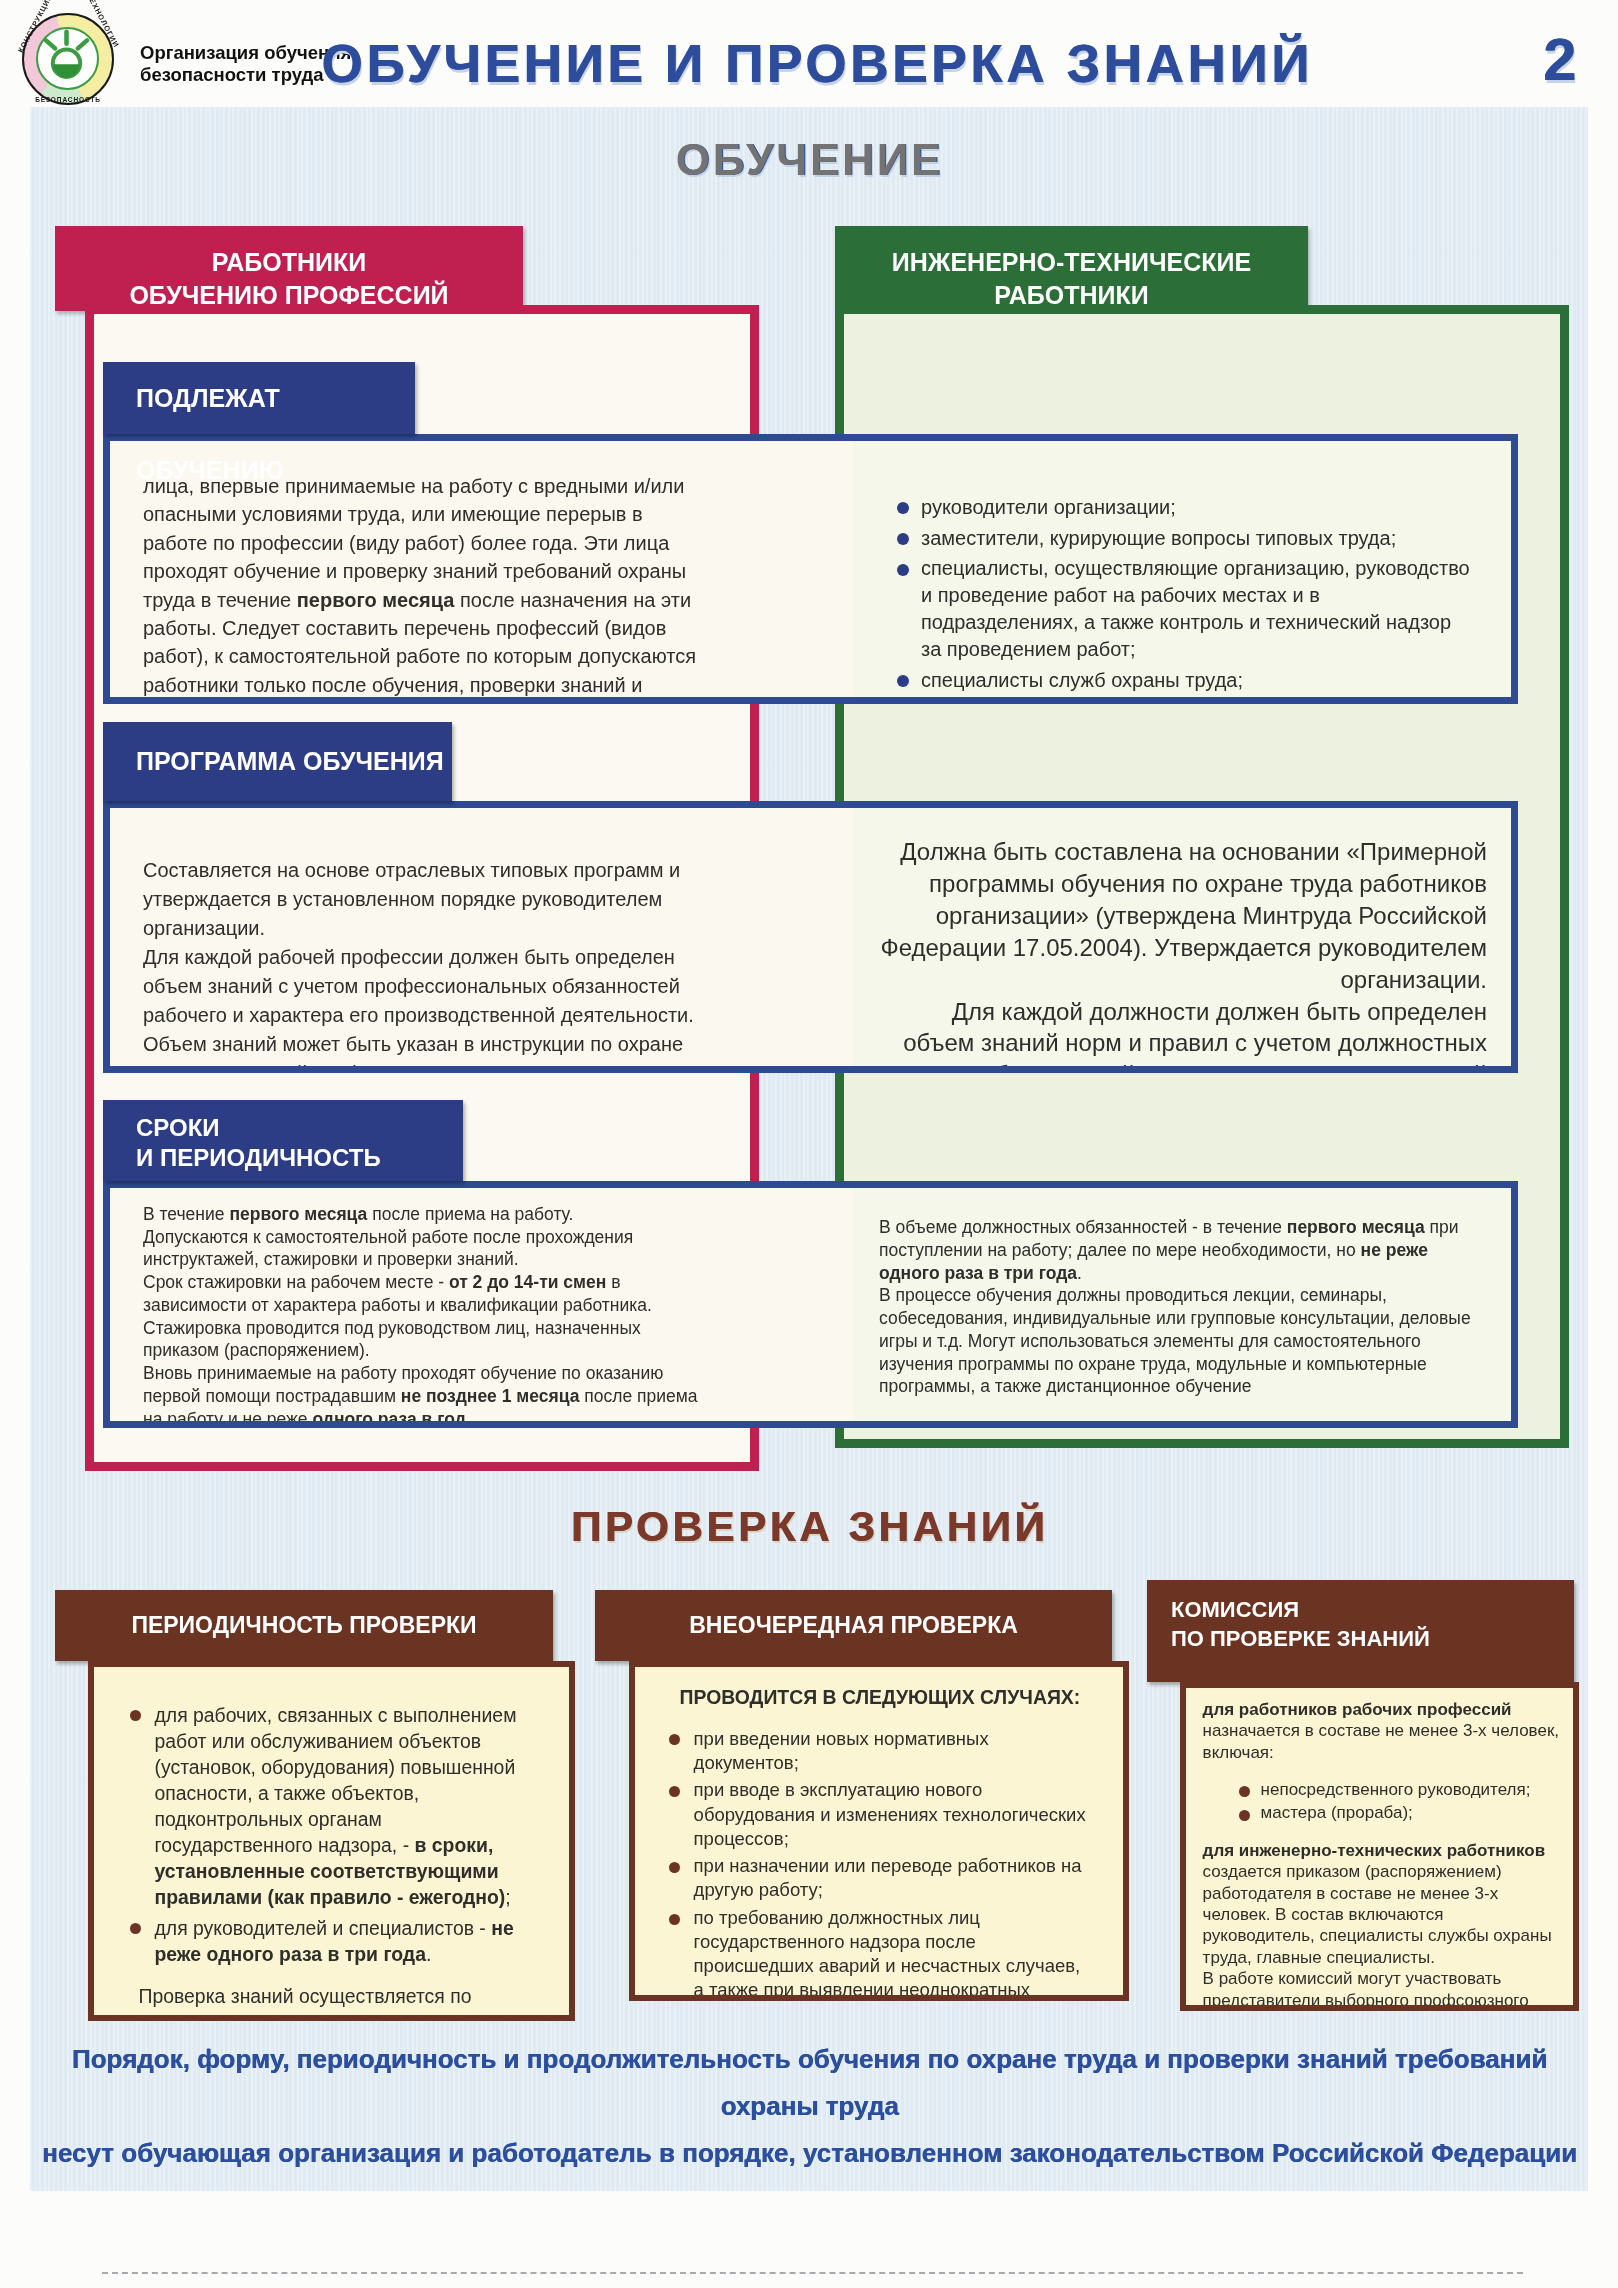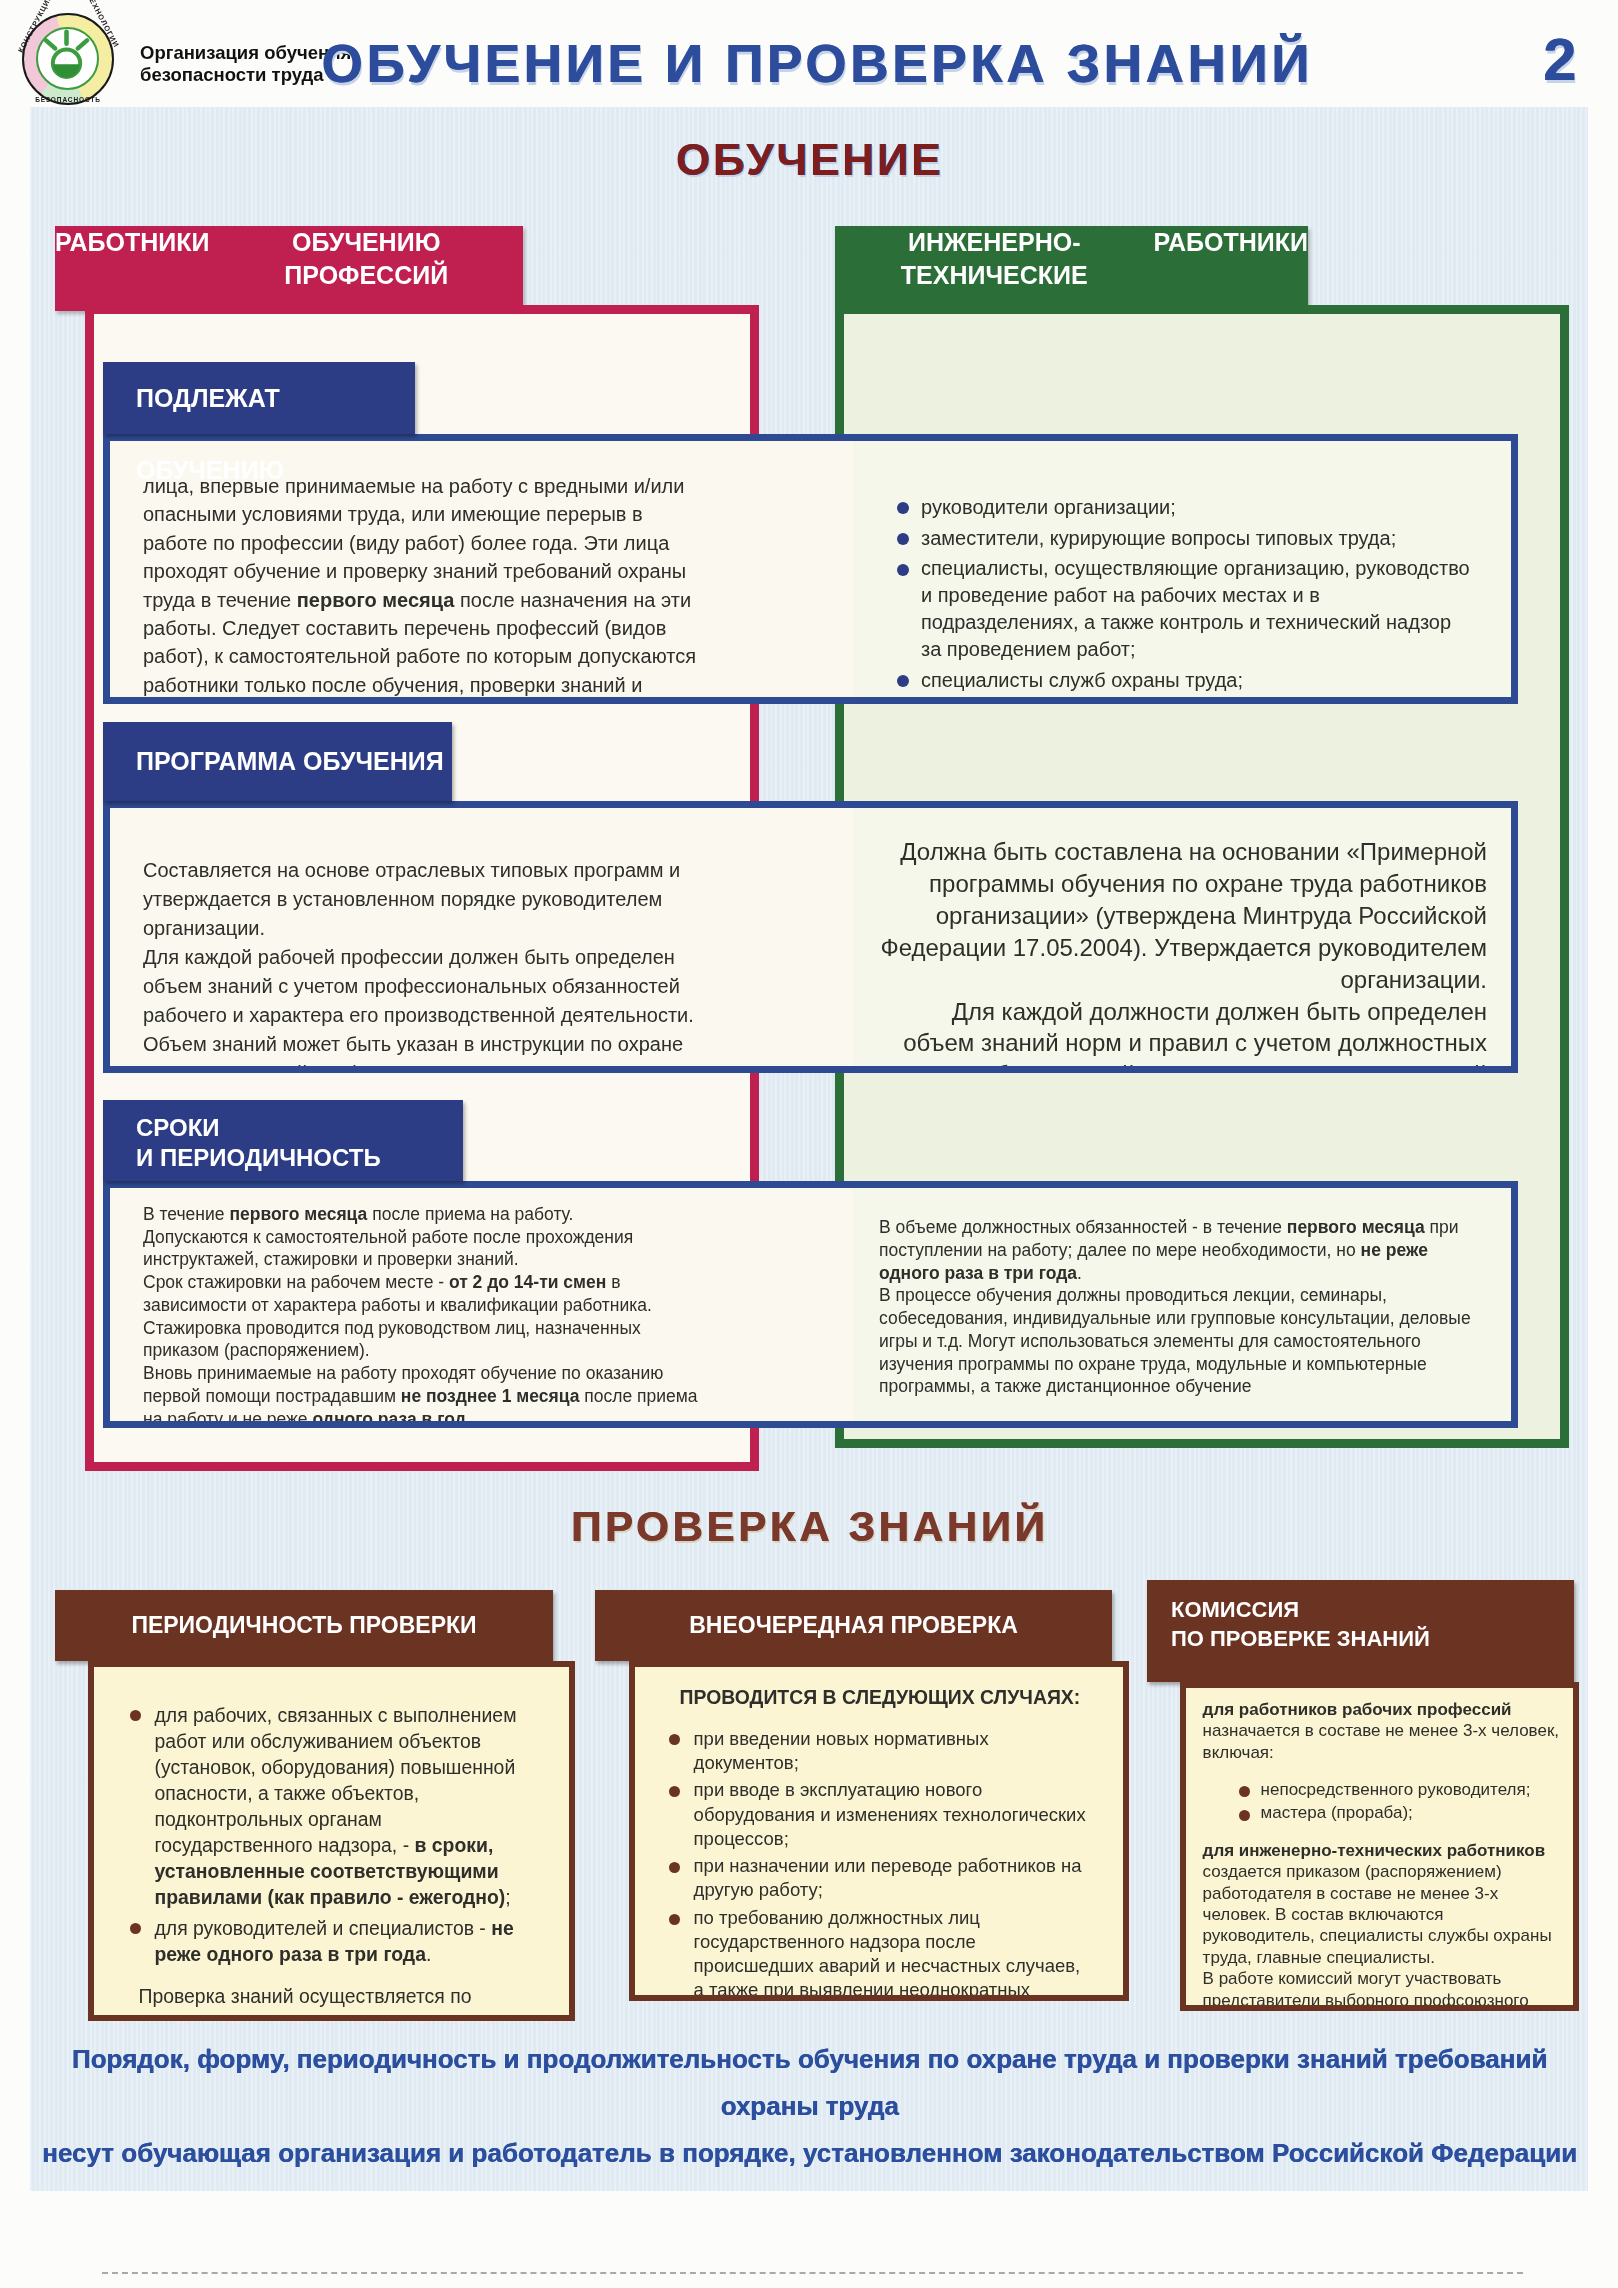--- a/index.html
+++ b/index.html
@@ -23,25 +23,25 @@
   .main-title{position:absolute;left:231px;top:33px;width:1172px;text-align:center;
     font-size:53px;font-weight:bold;color:#2d4d9c;letter-spacing:3.7px;
     text-shadow:0.9px 0 0 #2d4d9c,1.8px 2.8px 0 #c7d4e8;white-space:nowrap;}
   .page-num{position:absolute;left:1543px;top:26px;font-size:59px;font-weight:bold;color:#2d4d9c;
     text-shadow:0.9px 0 0 #2d4d9c,1.8px 2.8px 0 #c7d4e8;}
   
   .blue-panel{position:absolute;left:30px;top:107px;width:1558px;height:2084px;
     background:#e0eaf2;
     background-image:repeating-linear-gradient(90deg,rgba(255,255,255,.28) 0 1.8px,rgba(0,0,0,0) 1.8px 4.6px);}
   .section-title-blue{position:absolute;left:0;top:135px;width:100%;text-align:center;
-    font-size:44px;font-weight:bold;color:#7f1d1d;letter-spacing:2.8px;
+    font-size:44px;font-weight:bold;color:#737373;letter-spacing:2.8px;
     text-shadow:0.9px 0 0 #2a52a4,1.8px 1.8px 0 #c2d1e6;}
   
   .col-head{position:absolute;height:85px;color:#fff;font-weight:bold;font-size:25px;
-    text-align:center;display:flex;flex-direction:row;justify-content:flex-end;line-height:1.3;
+    text-align:center;display:flex;flex-direction:column;justify-content:flex-end;line-height:1.3;
     box-shadow:1.8px 2.8px 3.7px rgba(0,0,0,.25);}
   .col-head.workers{left:55px;top:226px;width:468px;background:#c02050;}
   .col-head.engineers{left:835px;top:226px;width:473px;background:#2c6e38;}
   
   .frame{position:absolute;}
   .frame.red{left:85px;top:305px;width:674px;height:1166px;border:9.2px solid #c02050;background:#fbf9f1;}
   .frame.green{left:835px;top:305px;width:734px;height:1143px;border:9.2px solid #2c6e38;background:#edf1df;}
   
   .band{position:absolute;left:103px;width:1415px;background:#fbf8ef;border:7.4px solid #2e4a92;overflow:hidden;}
   .band-inner{display:flex;height:100%;}

